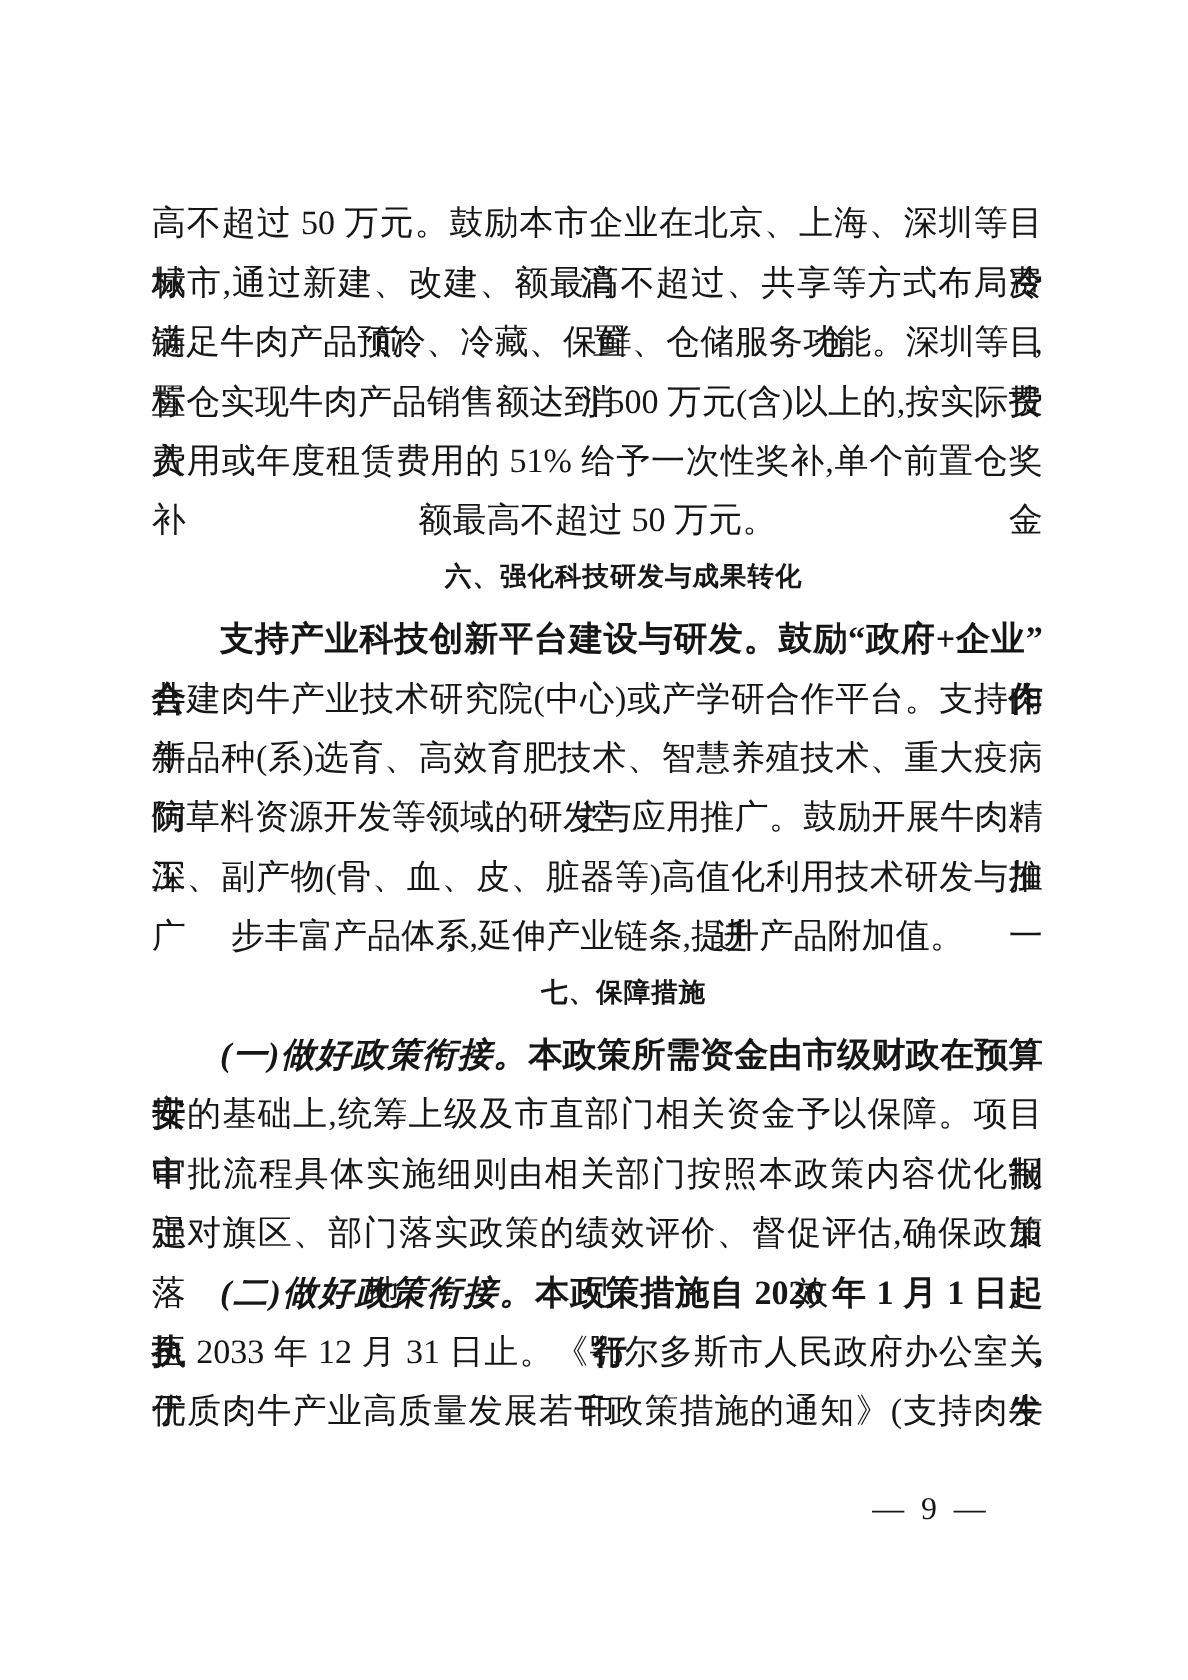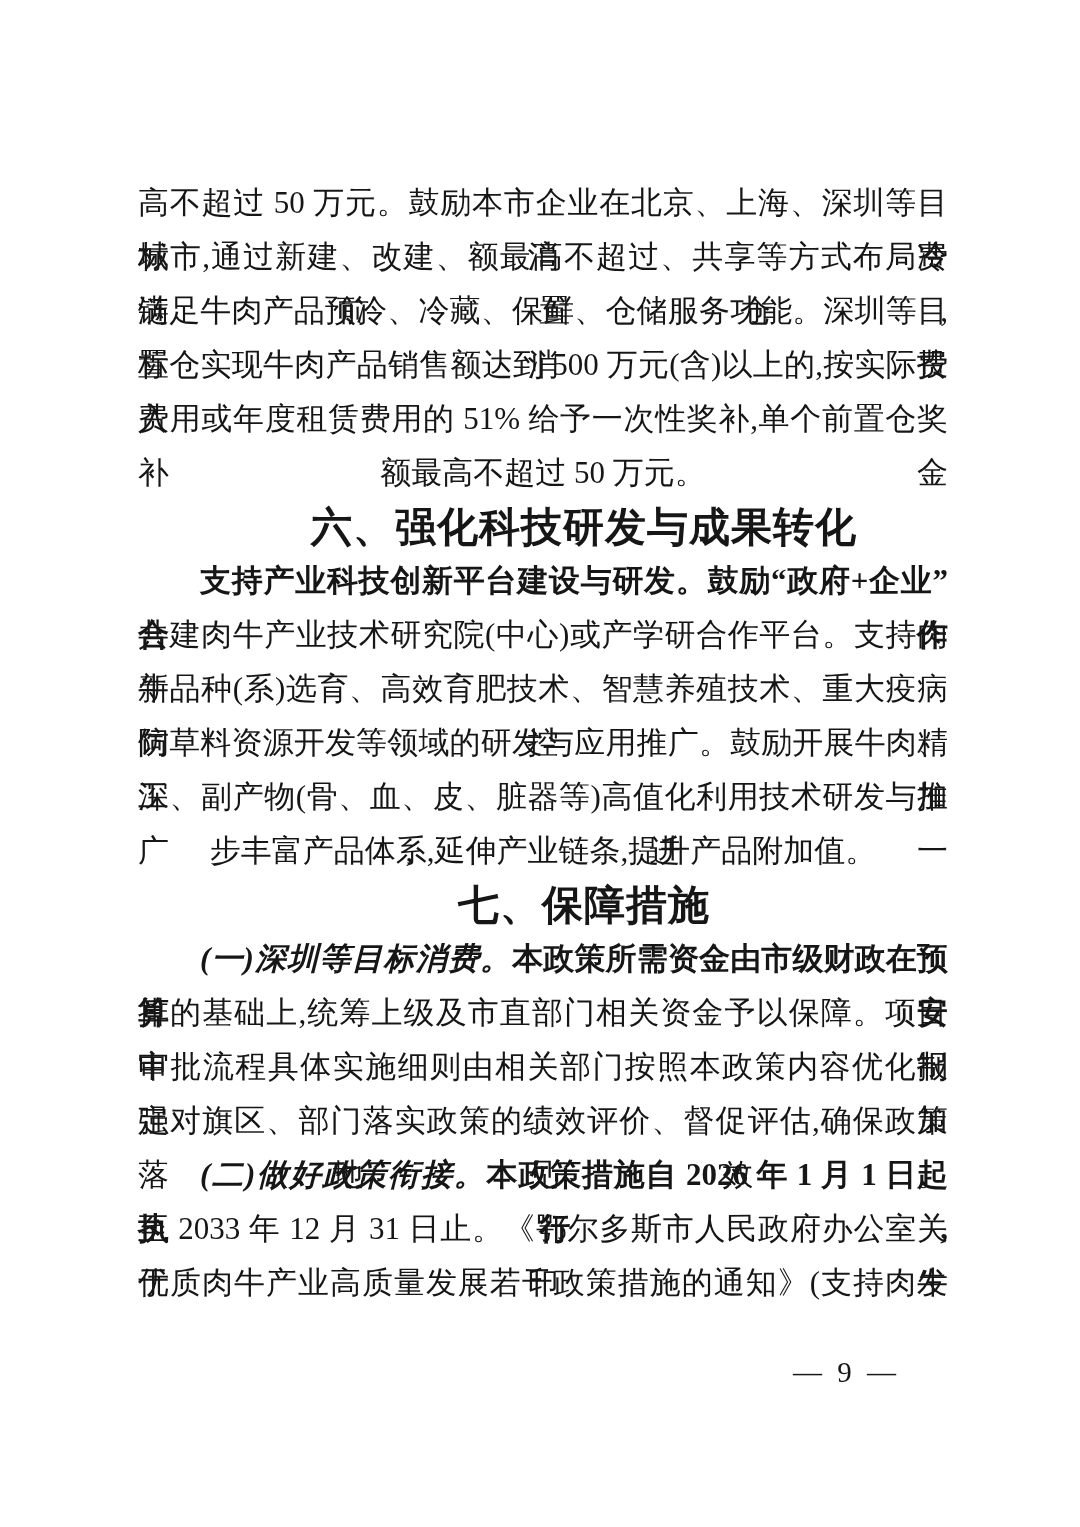--- a/index.html
+++ b/index.html
@@ -34,23 +34,23 @@
     white-space: normal;
     text-align: justify;
     text-align-last: justify;
     text-justify: inter-character;
   }
   .line.indent {
     text-indent: 2em;
     font-weight: bold;
   }
   .line.heading {
-    font-family: Liberation Sans, sans-serif;
+    font-family: Liberation Mono, monospace;
     font-weight: 700;
-    font-size: 41px;
+    font-size: 24px;
     letter-spacing: 1px;
   }
   .seg-normal {
     font-style: normal;
   }
   .seg-kai {
     font-style: italic; 
     letter-spacing: 1px;
   }
   .page-footer {
@@ -75,21 +75,21 @@
       <div class="line body justify"><span class="seg-normal">费用或年度租赁费用的 51% 给予一次性奖补,单个前置仓奖补金</span></div>
       <div class="line body"><span class="seg-normal">额最高不超过 50 万元。</span></div>
       <div class="line heading indent"><span class="seg-normal">六、强化科技研发与成果转化</span></div>
       <div class="line body indent justify"><span class="seg-normal">支持产业科技创新平台建设与研发。鼓励“政府+企业”合作</span></div>
       <div class="line body justify"><span class="seg-normal">共建肉牛产业技术研究院(中心)或产学研合作平台。支持肉牛</span></div>
       <div class="line body justify"><span class="seg-normal">新品种(系)选育、高效育肥技术、智慧养殖技术、重大疫病防控、</span></div>
       <div class="line body justify"><span class="seg-normal">饲草料资源开发等领域的研发与应用推广。鼓励开展牛肉精深加</span></div>
       <div class="line body justify"><span class="seg-normal">工、副产物(骨、血、皮、脏器等)高值化利用技术研发与推广,进一</span></div>
       <div class="line body"><span class="seg-normal">步丰富产品体系,延伸产业链条,提升产品附加值。</span></div>
       <div class="line heading indent"><span class="seg-normal">七、保障措施</span></div>
-      <div class="line body indent justify"><span class="seg-kai">(一)深圳等目标消费。</span><span class="seg-normal">本政策所需资金由市级财政在预算安</span></div>
+      <div class="line body indent justify"><span class="seg-kai">(一)做好政策衔接。</span><span class="seg-normal">本政策所需资金由市级财政在预算安</span></div>
       <div class="line body justify"><span class="seg-normal">排的基础上,统筹上级及市直部门相关资金予以保障。项目申报</span></div>
       <div class="line body justify"><span class="seg-normal">审批流程具体实施细则由相关部门按照本政策内容优化制定。加</span></div>
       <div class="line body justify"><span class="seg-normal">强对旗区、部门落实政策的绩效评价、督促评估,确保政策落地见效。</span></div>
       <div class="line body indent justify"><span class="seg-kai">(二)做好政策衔接。</span><span class="seg-normal">本政策措施自 2026 年 1 月 1 日起执行,</span></div>
       <div class="line body justify"><span class="seg-normal">至 2033 年 12 月 31 日止。《鄂尔多斯市人民政府办公室关于印发</span></div>
       <div class="line body justify"><span class="seg-normal">优质肉牛产业高质量发展若干政策措施的通知》(支持肉牛</span></div>
     </main>
   <footer class="page-footer">
     <span>— 9 —</span>
   </footer>

